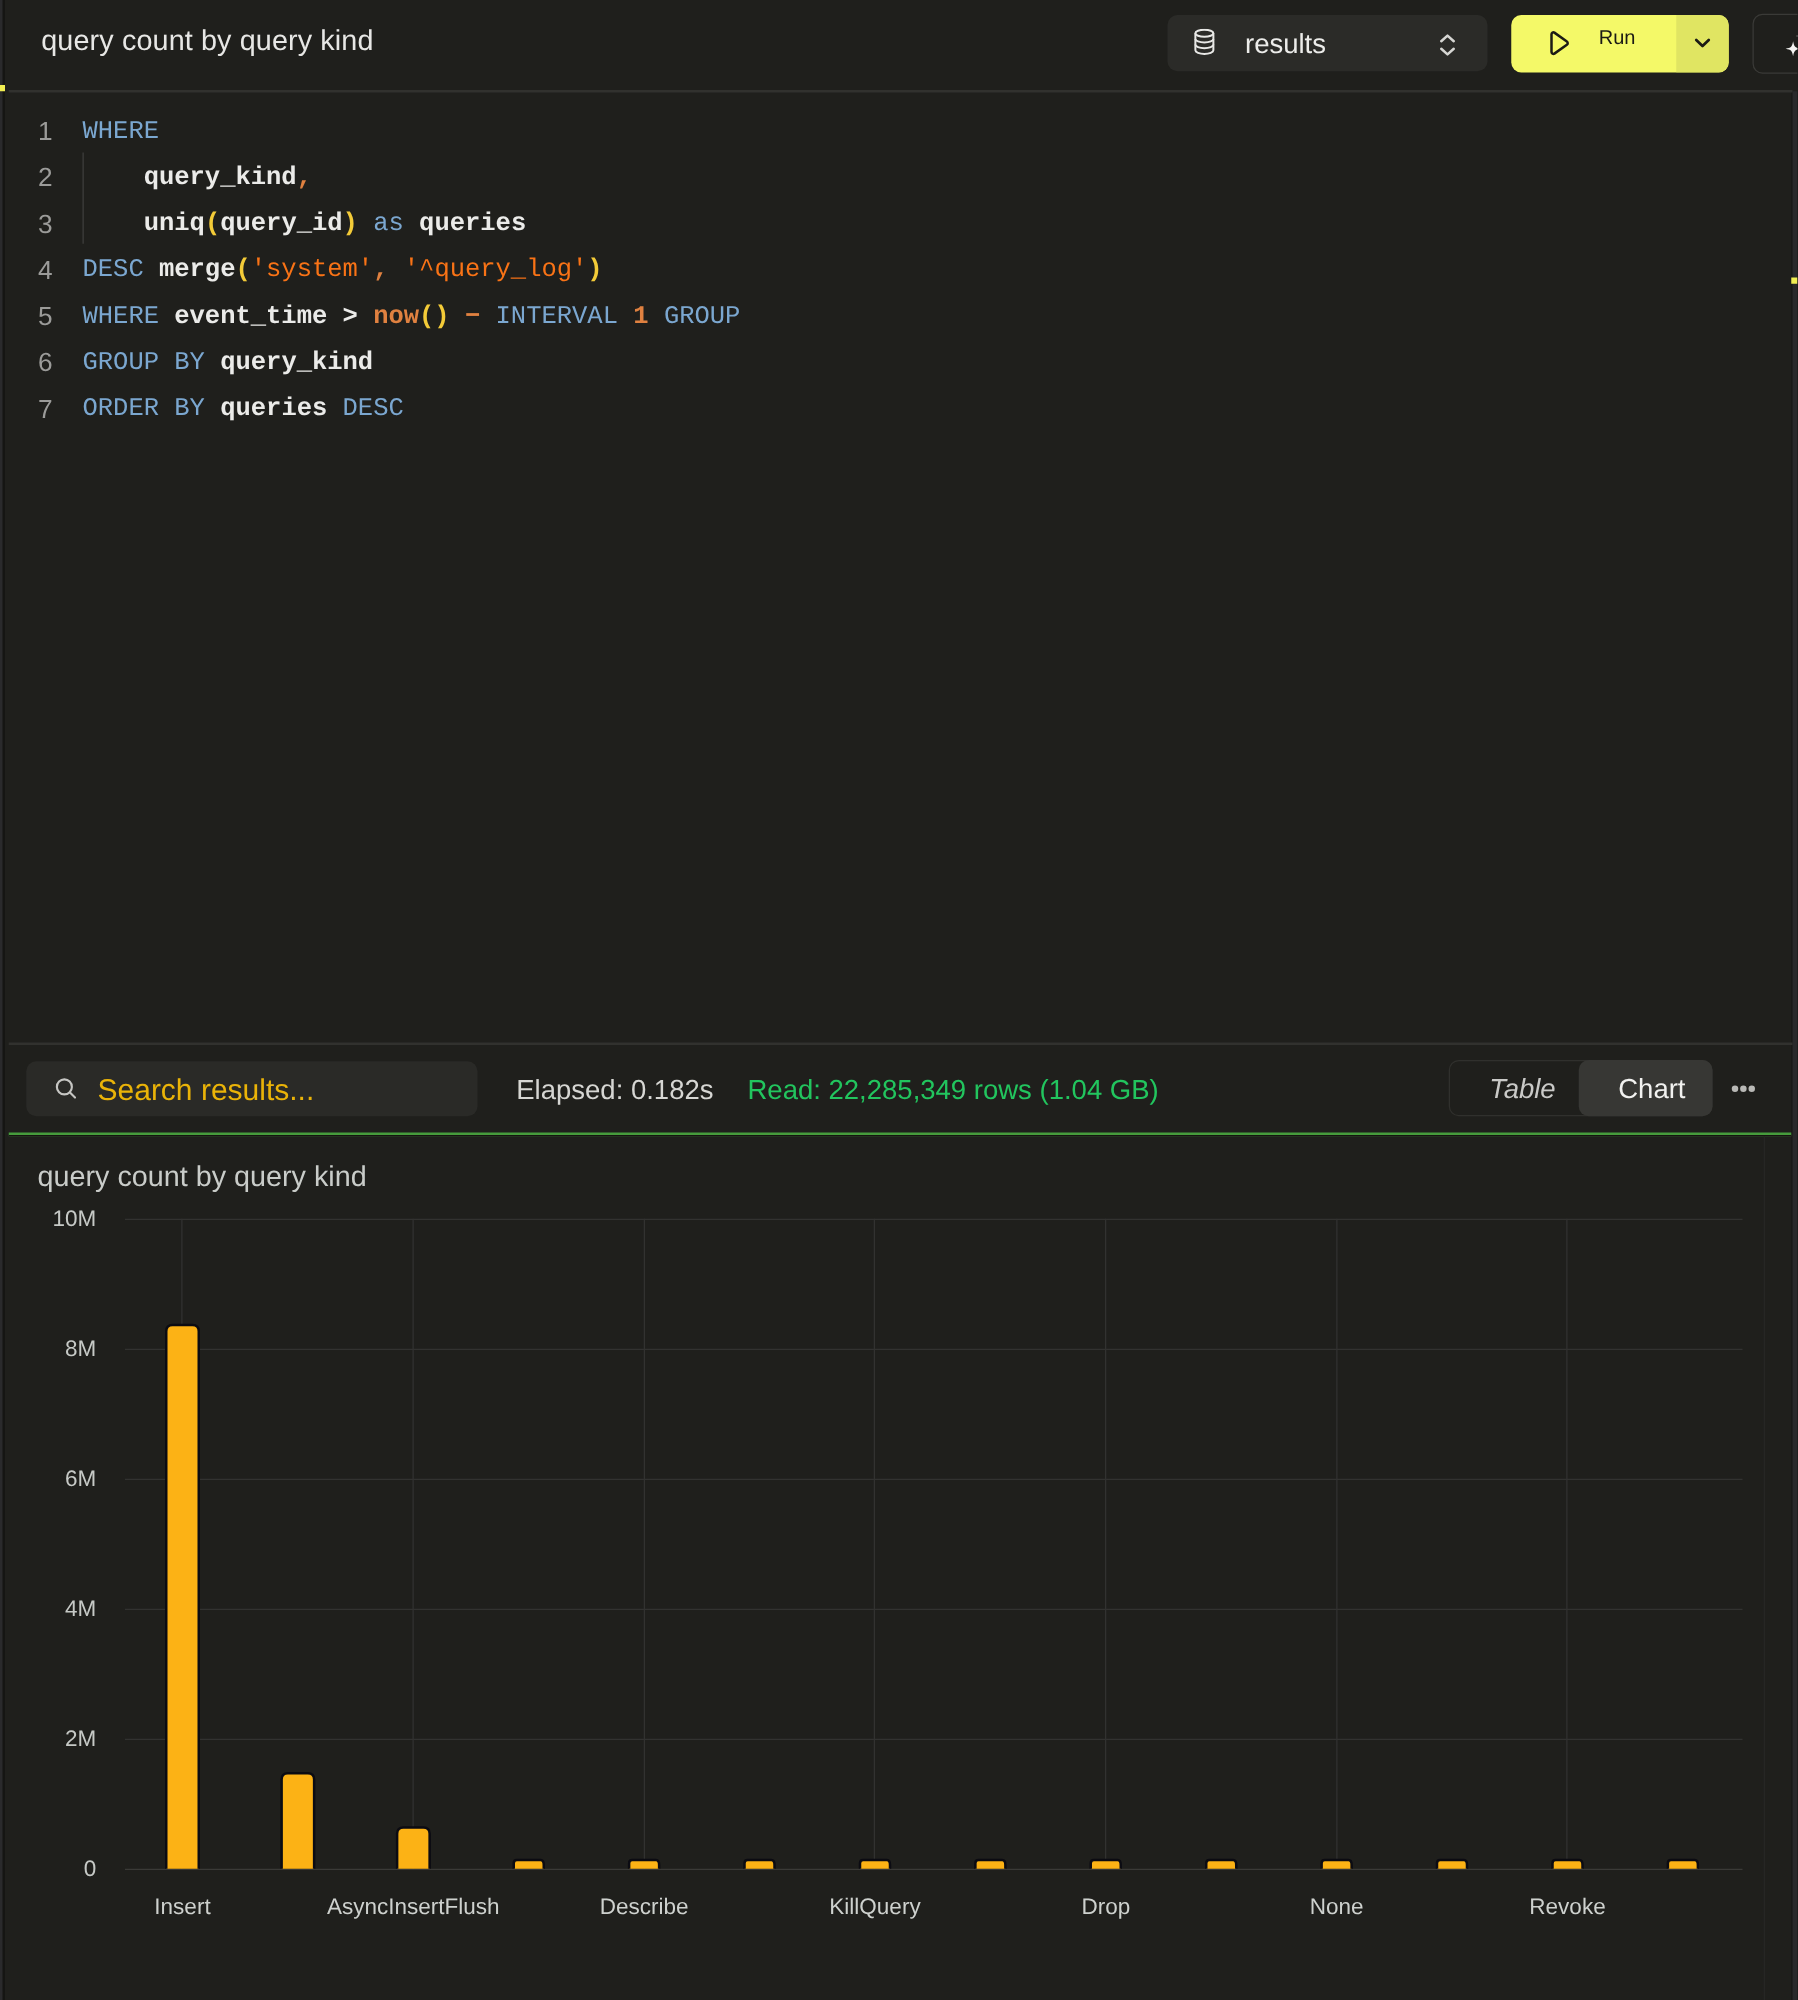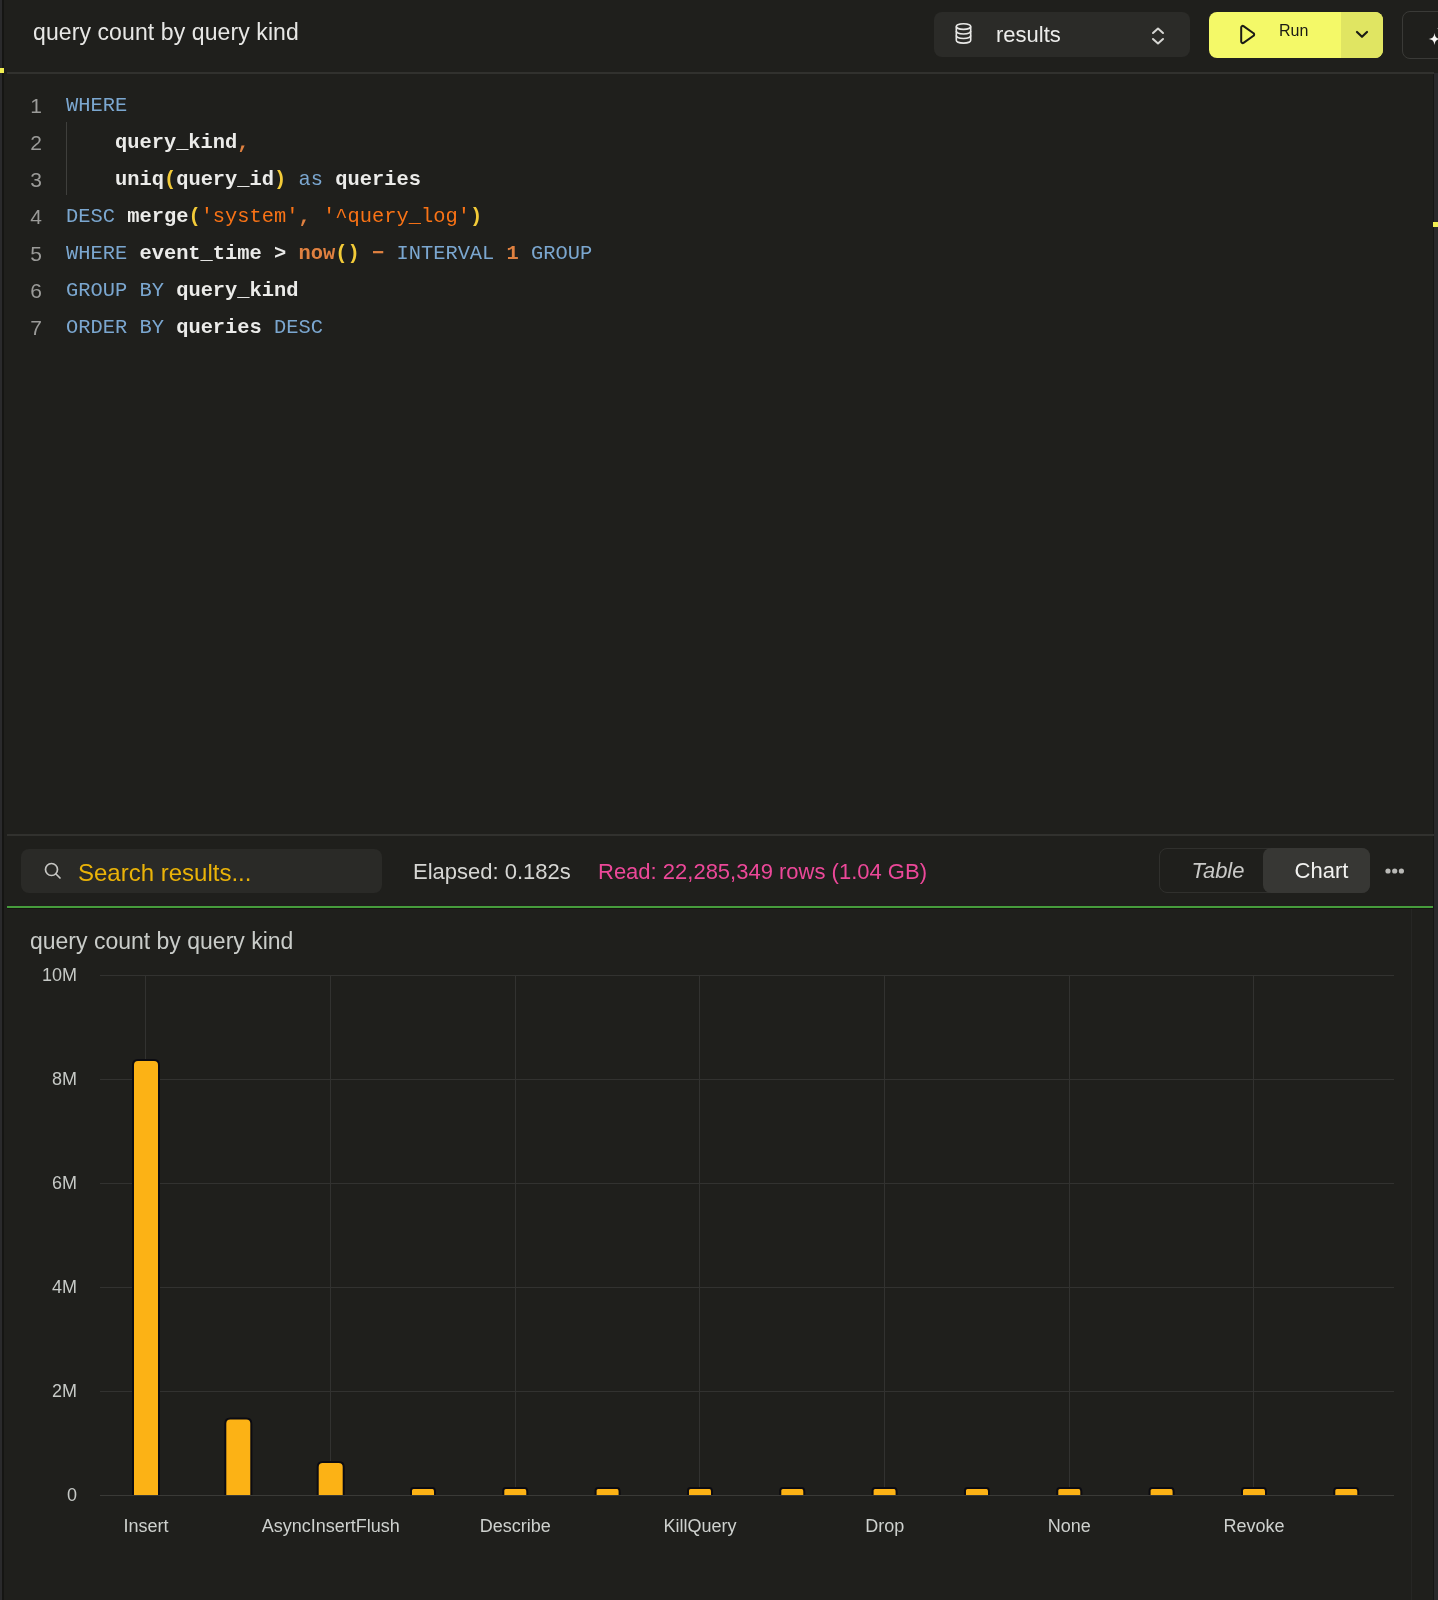--- a/index.html
+++ b/index.html
@@ -39,21 +39,21 @@
 #code .y { color:#f3cb38; }
 #code .s { color:#f97316; font-weight:normal; }
 #indentguide { left:66px; top:122px; width:1px; height:73px; background:#3f3f3c; }
 
 
 #toolbar { left:7px; top:834px; width:1427px; height:72px; border-top:2px solid #31312e; }
 #search { left:21px; top:849px; width:361px; height:44px; background:#2a2a27; border-radius:8px; }
 #searchph { left:78px; top:859px; font-size:24px; color:#eab308; }
 #searchicon { left:43px; top:861px; }
 #elapsed { left:413px; top:859px; font-size:22px; color:#d6d6d3; }
-#read { left:598px; top:859px; font-size:22px; color:#ec4899; }
+#read { left:598px; top:859px; font-size:22px; color:#22c55e; }
 #toggle { left:1159px; top:848px; width:211px; height:45px; border:1px solid #30302d; border-radius:8px; }
 #chartseg { left:1263px; top:848px; width:107px; height:45px; background:#373734; border-radius:8px; }
 #tabletxt { left:1166px; top:858px; width:104px; text-align:center; font-size:22px; color:#c9c9c7;font-style:italic; }
 #charttxt { left:1263px; top:858px; width:117px; text-align:center; font-size:22px; color:#f2f2f0; }
 #dots { left:1382px; top:868px; }
 
 #greenline { left:7px; top:906px; width:1426px; height:3px; background:#469c3c; border-bottom:1px solid #161410; }
 
 
 #chartpanel { left:7px; top:908px; width:1427px; height:692px; }

